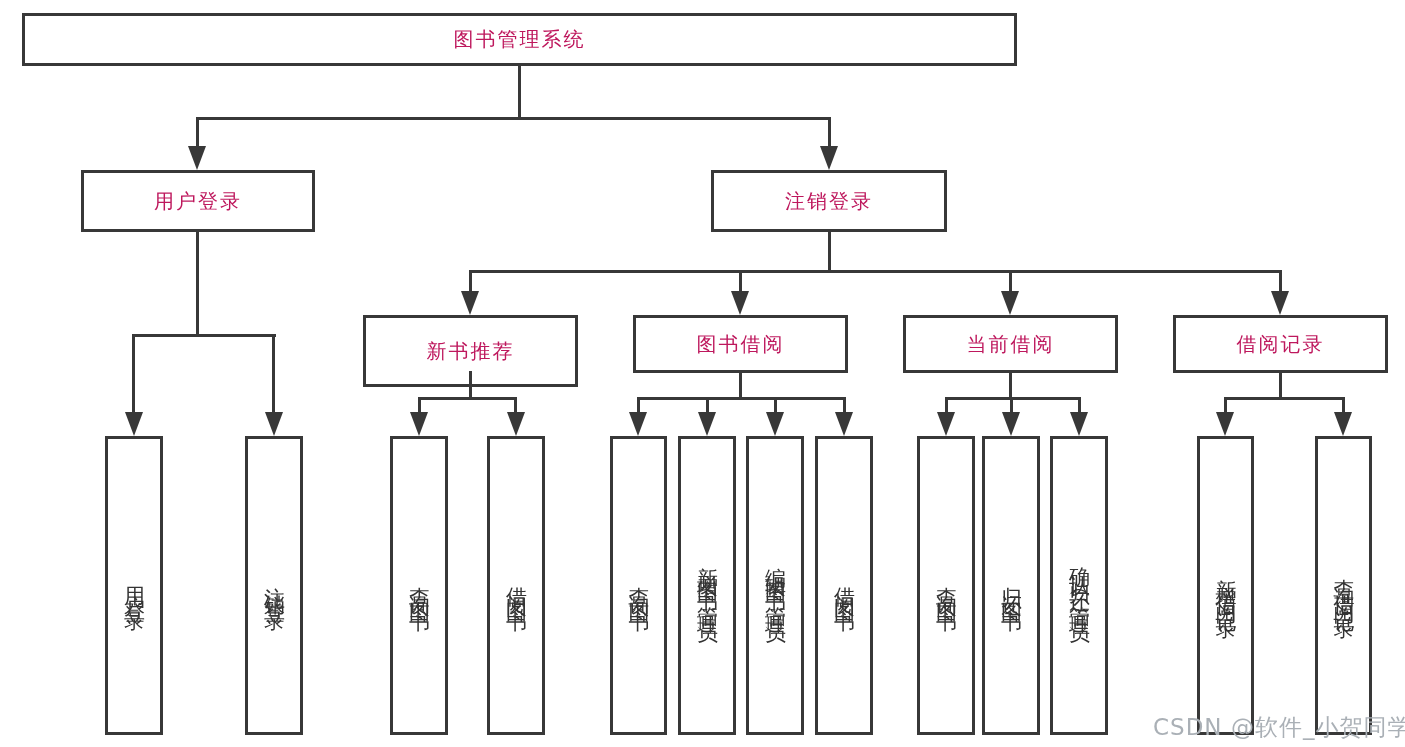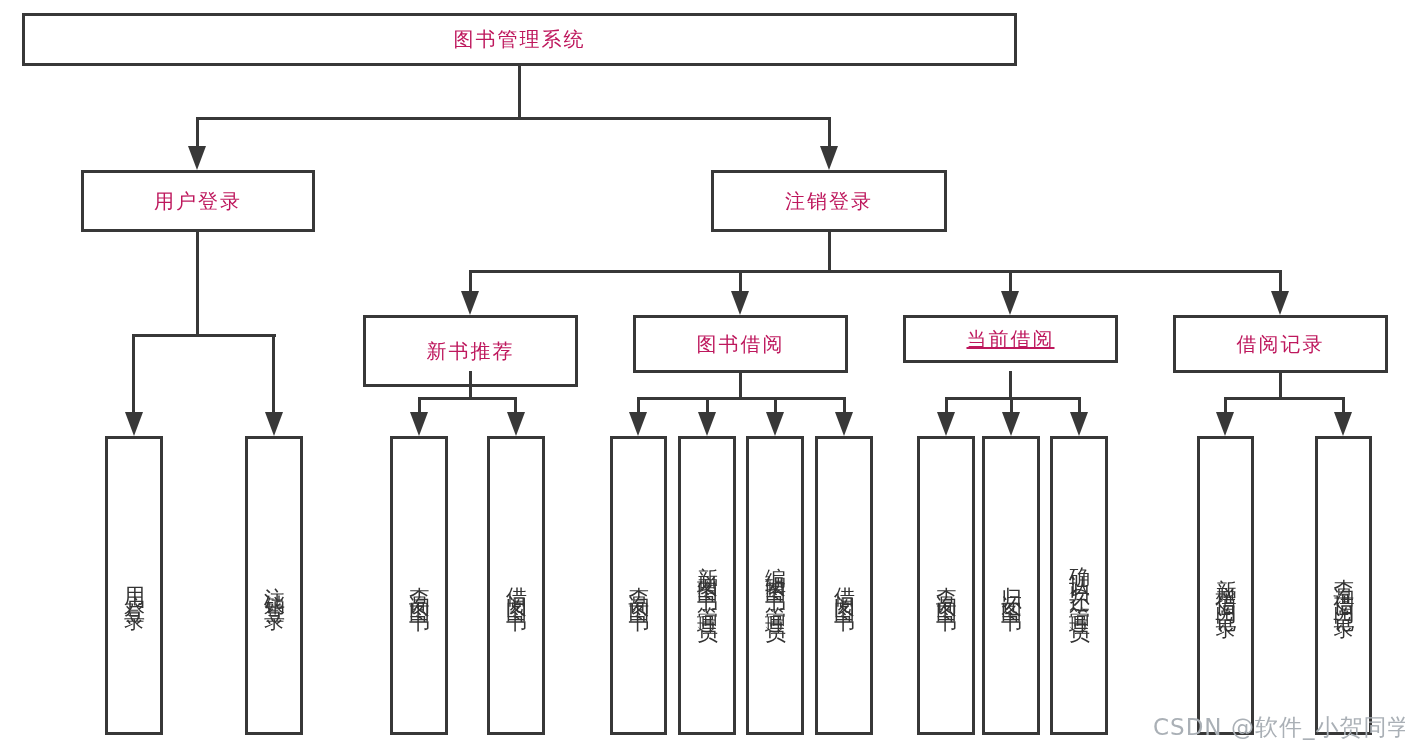--- a/index.html
+++ b/index.html
@@ -67,21 +67,21 @@
 
 <div class="canvas">
 
   <div class="node" style="left:22px; top:13px; width:995px; height:53px;">图书管理系统</div>
 
   <div class="node" style="left:81px; top:170px; width:234px; height:62px;">用户登录</div>
   <div class="node" style="left:711px; top:170px; width:236px; height:62px;">注销登录</div>
 
   <div class="node" style="left:363px; top:315px; width:215px; height:72px;">新书推荐</div>
   <div class="node" style="left:633px; top:315px; width:215px; height:58px;">图书借阅</div>
-  <div class="node" style="left:903px; top:315px; width:215px; height:48px;text-decoration:underline;">当前借阅</div>
+  <div class="node" style="left:903px; top:315px; width:215px; height:58px;">当前借阅</div>
   <div class="node" style="left:1173px; top:315px; width:215px; height:58px;">借阅记录</div>
 
   <div class="vnode" style="left:105px; width:58px;">用户登录</div>
   <div class="vnode" style="left:245px; width:58px;">注销登录</div>
 
   <div class="vnode" style="left:390px; width:58px;">查询图书</div>
   <div class="vnode" style="left:487px; width:58px;">借阅图书</div>
 
   <div class="vnode" style="left:610px; width:57px;">查询图书</div>
   <div class="vnode" style="left:678px; width:58px;">新增图书（管理员）</div>

